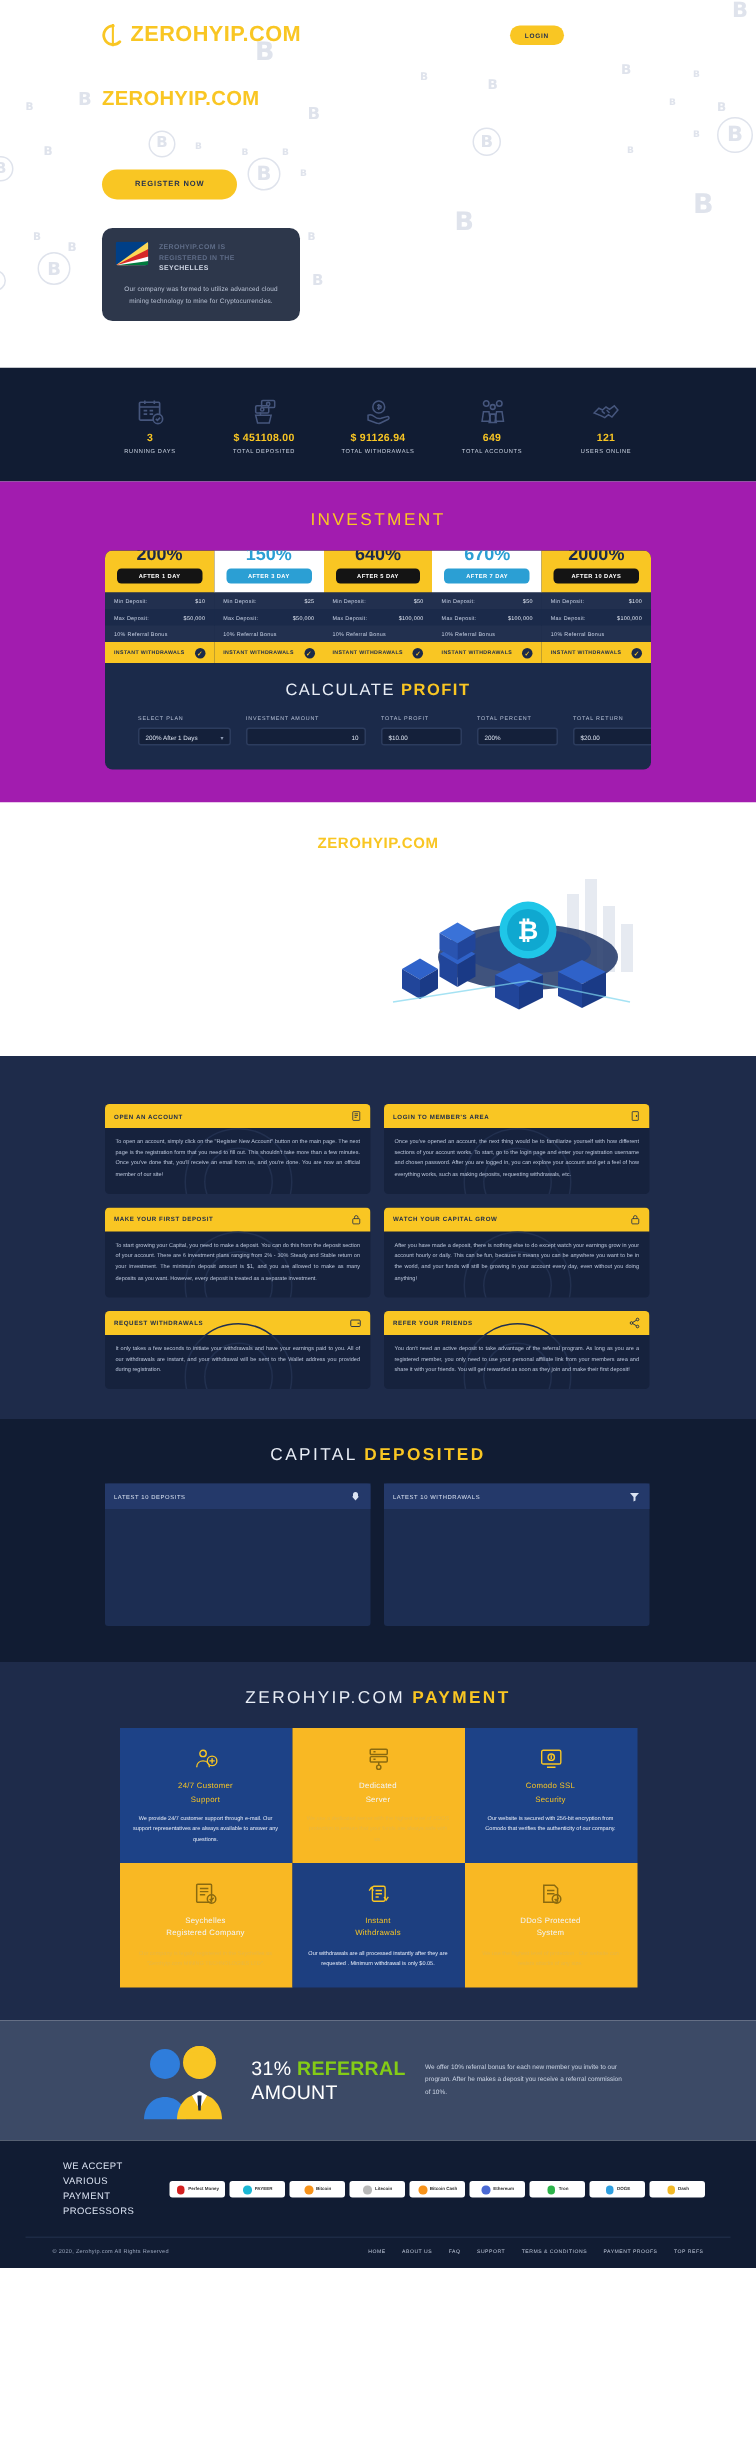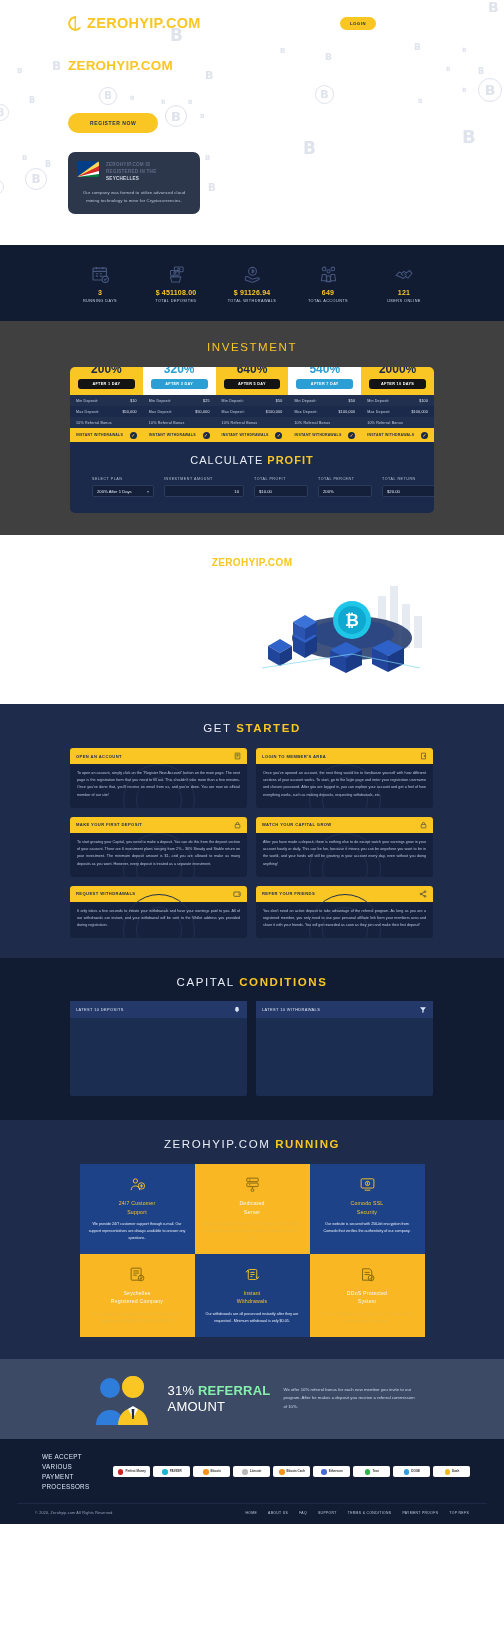--- a/index.html
+++ b/index.html
@@ -72,21 +72,21 @@
   .stats {
     background:#111c33; height:76px; display:flex; align-items:center;
     justify-content:center; gap:0;
   }
   .stat { width:76px; text-align:center; }
   .stat-ico { height:22px; display:flex; align-items:center; justify-content:center; margin-bottom:4px; }
   .stat-val { color:#f9c623; font-size:7px; font-weight:700; letter-spacing:.2px; }
   .stat-lab { color:#c9d1e0; font-size:3.8px; letter-spacing:.45px; margin-top:3px; text-transform:uppercase; }
 
   
-  .investment-sec { background:#404040; padding:20px 0 22px; }
+  .investment-sec { background:#a21caf; padding:20px 0 22px; }
   .sec-title {
     text-align:center; font-size:11.5px; letter-spacing:1.6px; font-weight:400;
     color:#f9c623;
   }
   .sec-title b { font-weight:700; }
   .sec-title.light { color:#e8edf6; }
   .sec-title.light b { color:#f9c623; }
 
   .plan-panel {
     margin:14px auto 0; width:364px; background:#1b2a4a; border-radius:5px;
@@ -191,21 +191,21 @@
   .feat.blue .feat-tt, .feat.blue2 .feat-tt { color:#f9c623; }
   .feat.gold .feat-tt { color:#f2f6fd; }
   .feat-tx { font-size:3.7px; line-height:1.9; }
   .feat.blue .feat-tx, .feat.blue2 .feat-tx { color:#e6ecf8; }
   .feat.gold .feat-tx { color:#e8b640; }
 
   
   .referral { background:#3c4a66; padding:14px 0; display:flex; align-items:center; justify-content:center; gap:13px; }
   .ref-art { width:66px; height:52px; position:relative; flex:none; }
   .ref-title { color:#fff; font-size:13px; font-weight:400; line-height:1.25; letter-spacing:.2px; }
-  .ref-title b { color:#86efac; font-weight:700; }
+  .ref-title b { color:#84cc16; font-weight:700; }
   .ref-text { width:132px; color:#cdd6e6; font-size:4.3px; line-height:2.05; }
 
   
   .footer { background:#111c33; padding:13px 0 0; }
   .pay-row { display:flex; align-items:center; width:420px; margin:0 auto; gap:12px; }
   .pay-lab { color:#dbe3f2; font-size:6.3px; line-height:1.6; letter-spacing:.3px; }
   .pay-div { width:1px; height:22px; background:#4a5876; }
   .pay-logos { display:flex; gap:3px; flex-wrap:nowrap; }
   .pchip {
     background:#fff; border-radius:2px; height:11px; width:37px; display:flex;
@@ -393,21 +393,21 @@
               </div>
           </div>
           <div class="plan-foot">
               <span>INSTANT WITHDRAWALS</span>
               <span class="chk">✓</span>
             </div>
         </div>
 
         <div class="plan">
           <div class="plan-head w">
-            <div class="plan-pct">320%</div>
+            <div class="plan-pct">150%</div>
             <span class="plan-term">AFTER 3 DAY</span>
           </div>
           <div class="plan-rows">
             <div class="prow">
                 <span>Min Deposit:</span>
                 <span class="v">$25</span>
               </div>
             <div class="prow">
                 <span>Max Deposit:</span>
                 <span class="v">$50,000</span>
@@ -441,21 +441,21 @@
               </div>
           </div>
           <div class="plan-foot">
               <span>INSTANT WITHDRAWALS</span>
               <span class="chk">✓</span>
             </div>
         </div>
 
         <div class="plan">
           <div class="plan-head w">
-            <div class="plan-pct">540%</div>
+            <div class="plan-pct">670%</div>
             <span class="plan-term">AFTER 7 DAY</span>
           </div>
           <div class="plan-rows">
             <div class="prow">
                 <span>Min Deposit:</span>
                 <span class="v">$50</span>
               </div>
             <div class="prow">
                 <span>Max Deposit:</span>
                 <span class="v">$100,000</span>
@@ -568,23 +568,20 @@
           <polygon points="372,72 388,64 404,72 388,80" fill="#2f62c9"></polygon>
           <polygon points="372,72 388,80 388,96 372,88" fill="#21459a"></polygon>
           <polygon points="404,72 388,80 388,96 404,88" fill="#1a3a86"></polygon>
         </g>
         <path d="M262 92 L352 78 L420 92" stroke="#7fd6ee" stroke-width="1" fill="none" opacity="0.7"></path>
       </svg>
     </div>
   </section>
 
   <section class="started">
-    <h2 class="sec-title light">
-      <span>GET </span><b>STARTED</b>
-    </h2>
     <div class="cards">
 
       <div class="card">
         <div class="card-head">
           <span>OPEN AN ACCOUNT</span>
           <span>
             <svg width="7" height="8" viewBox="0 0 24 24" fill="none" stroke="#1b2a4a" stroke-width="1.8">
                 <rect x="4" y="2" width="16" height="20" rx="1.5"></rect>
                 <path d="M8 7h8M8 11h8M8 15h5"></path>
               </svg>
@@ -664,21 +661,21 @@
         </div>
         <div class="card-ghost"></div>
         <div class="card-body">You don't need an active deposit to take advantage of the referral program. As long as you are a registered member, you only need to use your personal affiliate link from your members area and share it with your friends. You will get rewarded as soon as they join and make their first deposit!</div>
       </div>
 
     </div>
   </section>
 
   <section class="recent">
     <h2 class="sec-title light">
-      <span>CAPITAL </span><b>CONDITIONS</b>
+      <span>CAPITAL </span><b>DEPOSITED</b>
     </h2>
     <div class="ops">
       <div class="op">
         <div class="op-head">
           <span>LATEST 10 DEPOSITS</span>
           <span>
             <svg width="8" height="8" viewBox="0 0 24 24" fill="#dbe3f2">
                 <path d="M12 2a5 5 0 00-5 5v4H5l7 8 7-8h-2V7a5 5 0 00-5-5z"></path>
               </svg>
           </span>
@@ -692,21 +689,21 @@
                 <path d="M3 4h18l-7 8v7l-4 2v-9z"></path>
               </svg>
           </span>
         </div>
       </div>
     </div>
   </section>
 
   <section class="features">
     <h2 class="sec-title light">
-      <span>ZEROHYIP.COM </span><b>RUNNING</b>
+      <span>ZEROHYIP.COM </span><b>PAYMENT</b>
     </h2>
     <div class="fgrid">
 
       <div class="feat blue">
         <div class="feat-ico">
           <svg width="17" height="17" viewBox="0 0 24 24" fill="none" stroke="#f9c623" stroke-width="1.3">
               <circle cx="9" cy="7" r="3"></circle>
               <path d="M3 20c0-4 3-6 6-6s6 2 6 6"></path>
               <circle cx="17.5" cy="14" r="4.5"></circle>
               <path d="M15 14h5M17.5 11.5v5"></path>

